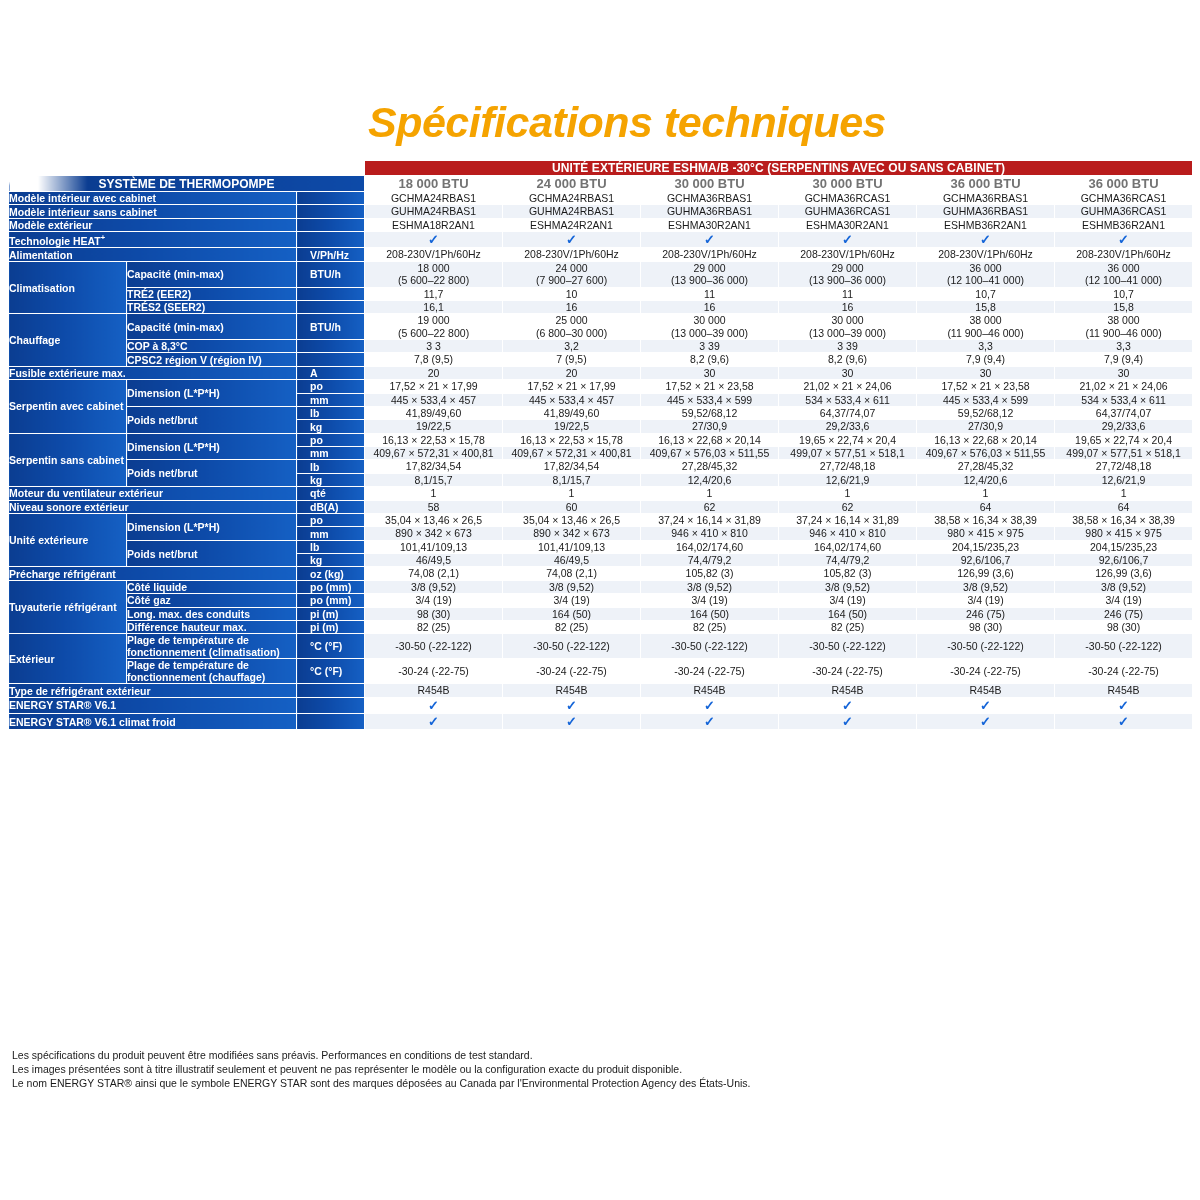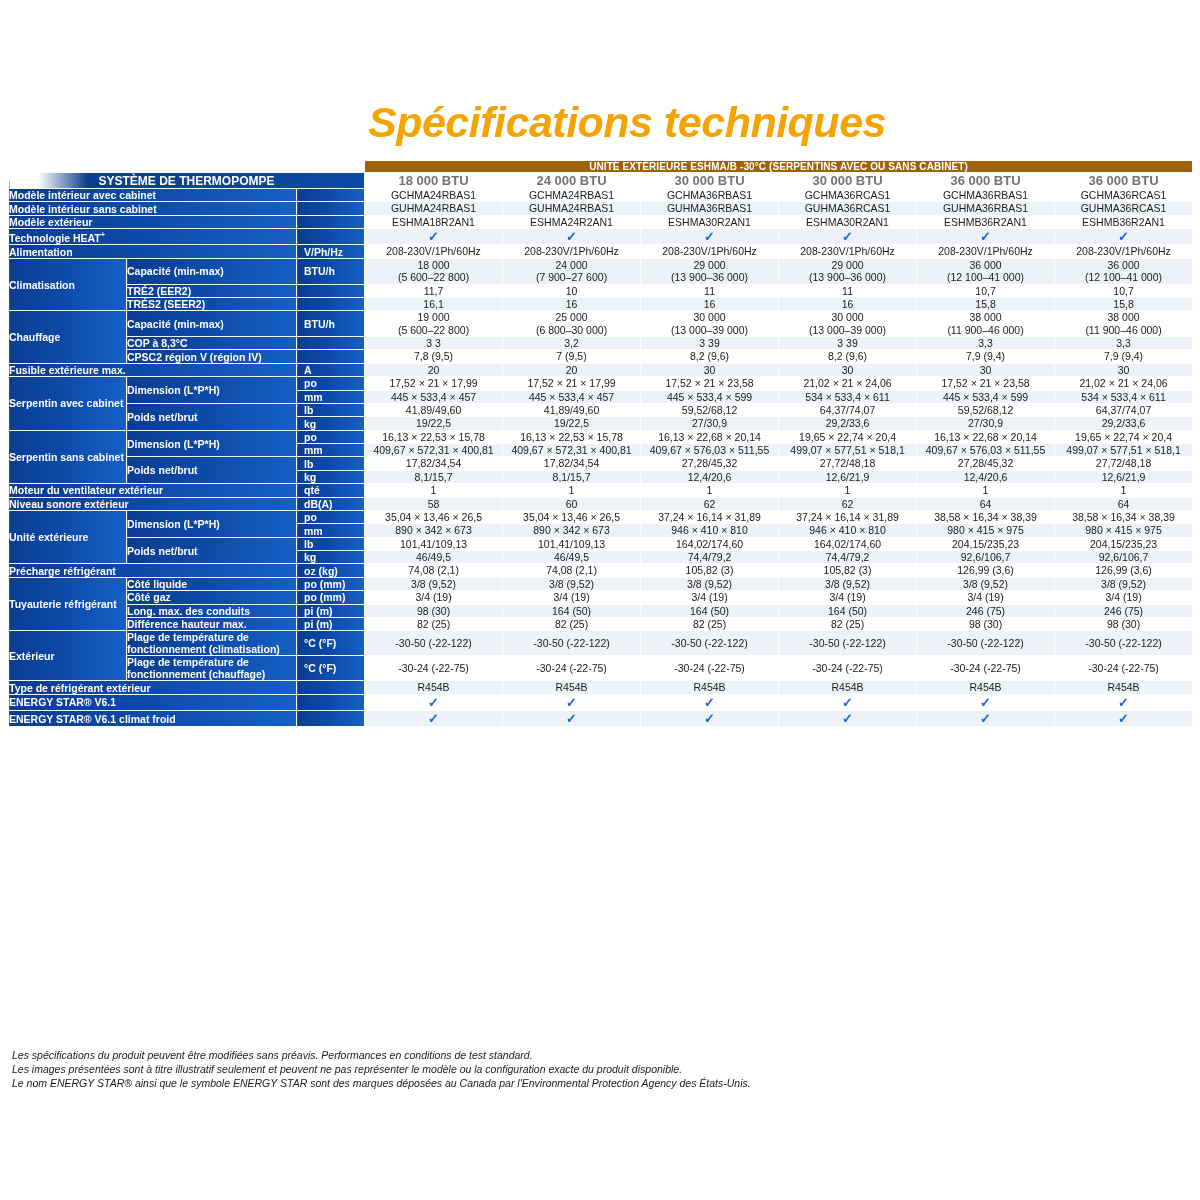--- a/index.html
+++ b/index.html
@@ -60,44 +60,44 @@
     padding: 2px 6px;
     text-align: left;
     border-bottom: 0.5px solid #ffffff;
     border-right: 0.5px solid #ffffff;
   }
   .lbl.sub {
     font-weight: bold;
   }
   .lbl.unit {
     text-align: left;
-    padding-left: 7px;
+    padding-left: 13px;
   }
   .lbl.grp {
     text-align: left;
     margin-left: 48px;
   }
   .val {
     text-align: center;
     font-size: 10.5px;
     color: #1a1a1a;
     padding: 2px 2px;
     background: #ffffff;
     border-bottom: 0.5px solid #cfd6e4;
     border-right: 0.5px solid #cfd6e4;
     line-height: 1.18;
   }
   .val.alt {
     background: #eef2f8;
   }
   .hdr-band {
-    background: #a16207;
+    background: #b91c1c;
     color: #ffffff;
     font-weight: bold;
-    font-size: 10px;
+    font-size: 12px;
     text-align: center;
     padding: 4px 4px;
     letter-spacing: 0.1px;
   }
   .hdr-sys {
     background: linear-gradient(90deg,#ffffff 0%, #ffffff 8%, #0b3d91 22%, #0d4aa8 100%);
     color: #ffffff;
     font-weight: bold;
     font-size: 12px;
     text-align: center;
@@ -117,21 +117,20 @@
     color: #1565d8;
     font-size: 13px;
     font-weight: bold;
   }
   .footnotes {
     position: absolute;
     left: 12px;
     top: 1048px;
     width: 1160px;
     font-size: 10.5px;
-    font-style: italic;
     color: #1a1a1a;
     line-height: 1.35;
   }
   .footnotes div {
     margin: 0;
   }
   .sup {
     font-size: 7.5px;
     vertical-align: super;
   }

